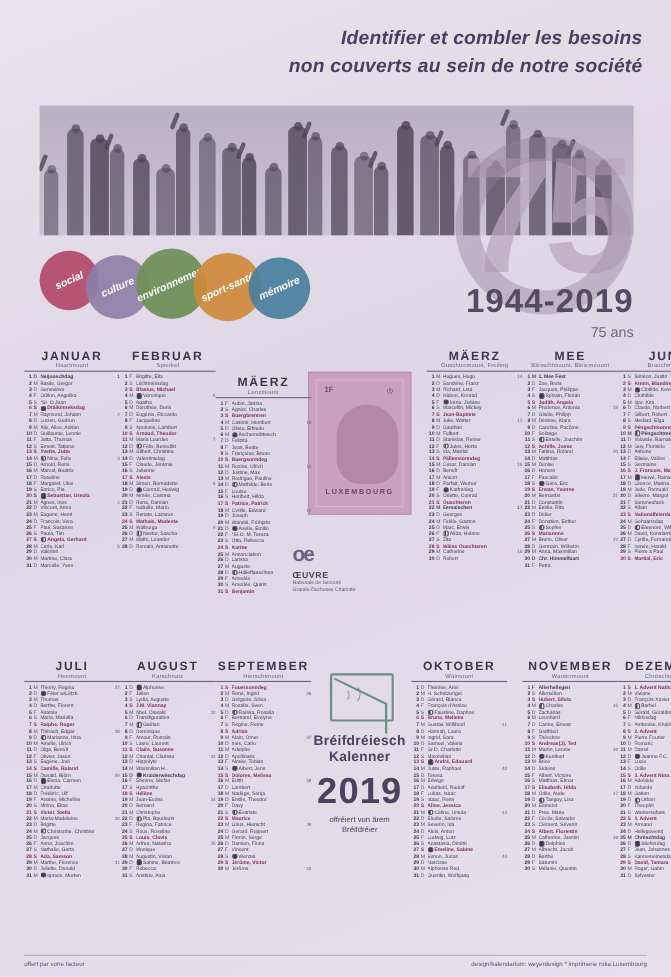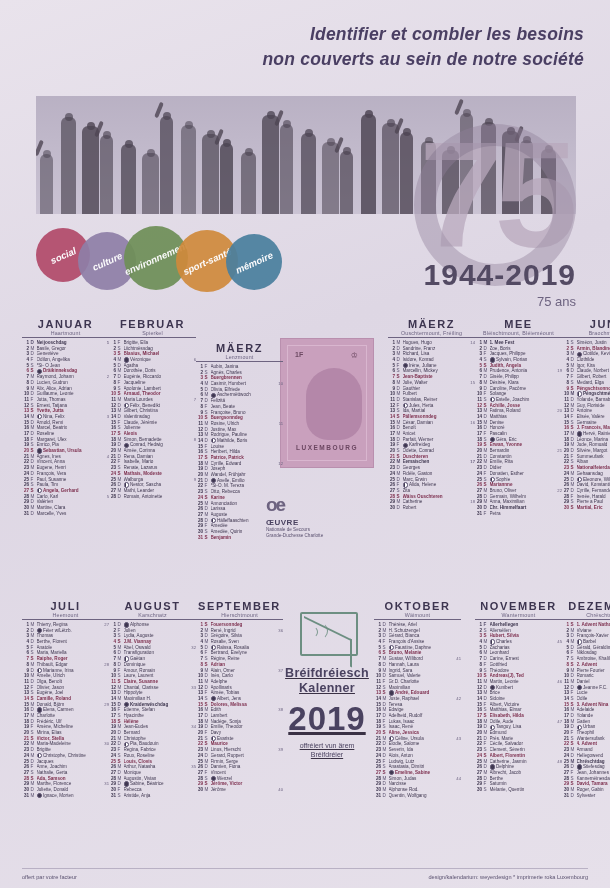--- a/index.html
+++ b/index.html
@@ -108,21 +108,21 @@
     background:#b487a9;
   }
   .stamp .val{position:absolute;left:7px;top:5px;font-size:7px;font-weight:bold;color:#6d4a63;}
   .stamp .crown{position:absolute;right:8px;top:5px;font-size:8px;color:#6d4a63;}
   .stamp .ctry{position:absolute;left:0;bottom:9px;width:100%;text-align:center;font-size:6.5px;letter-spacing:1.5px;color:#6b4661;font-weight:bold;}
   .oeuvre{position:absolute;left:0;top:176px;width:100%;}
   .oeuvre .logo{font-size:19px;color:#6d6380;font-weight:bold;letter-spacing:-2px;}
   .oeuvre .t1{font-size:8px;font-weight:bold;color:#4a4260;letter-spacing:.5px;margin-top:2px;}
   .oeuvre .t2{font-size:4.6px;color:#5b5270;line-height:6px;}
 
-  .brief-panel{position:absolute;left:244px;top:0;width:122px;height:260px;text-align:center;text-decoration:underline;}
+  .brief-panel{position:absolute;left:244px;top:0;width:122px;height:260px;text-align:center;}
   .envicon{
     position:absolute;left:34px;top:12px;width:54px;height:40px;
     border:2px solid #6d8f82;border-radius:2px;
   }
   .envicon:before{
     content:"";position:absolute;left:2px;top:2px;width:46px;height:26px;
     border-top:2px solid #6d8f82;border-right:2px solid #6d8f82;
     transform:skewY(26deg);transform-origin:left top;
   }
   .waves{position:absolute;left:8px;top:6px;width:22px;height:26px;}

